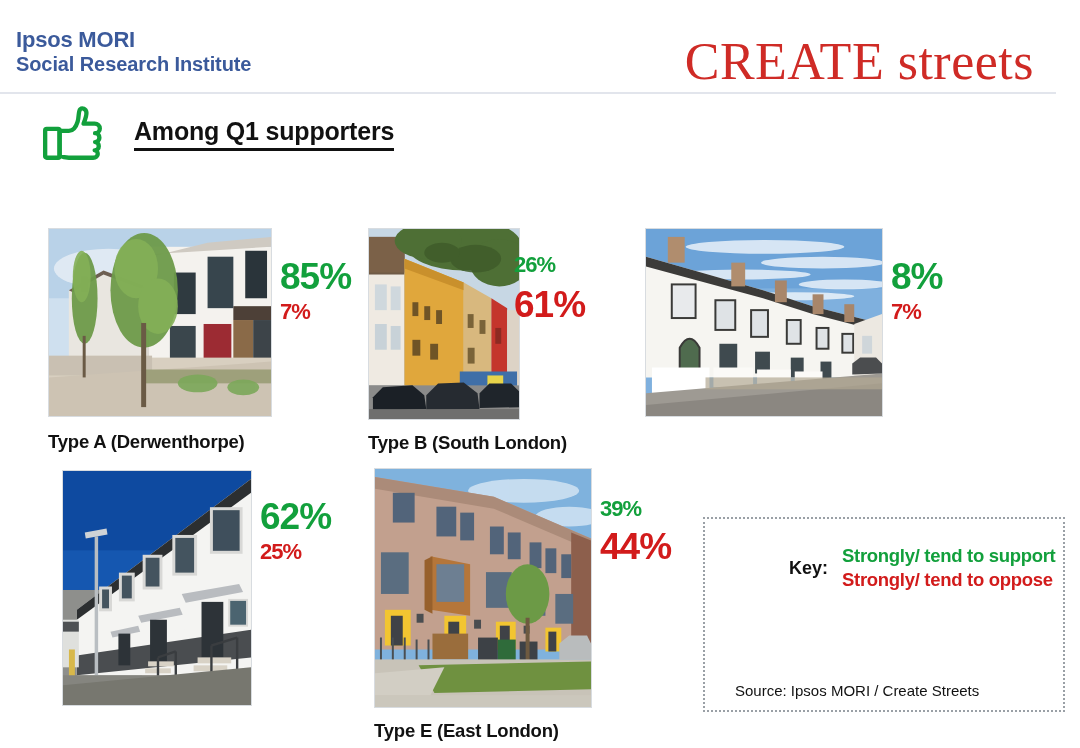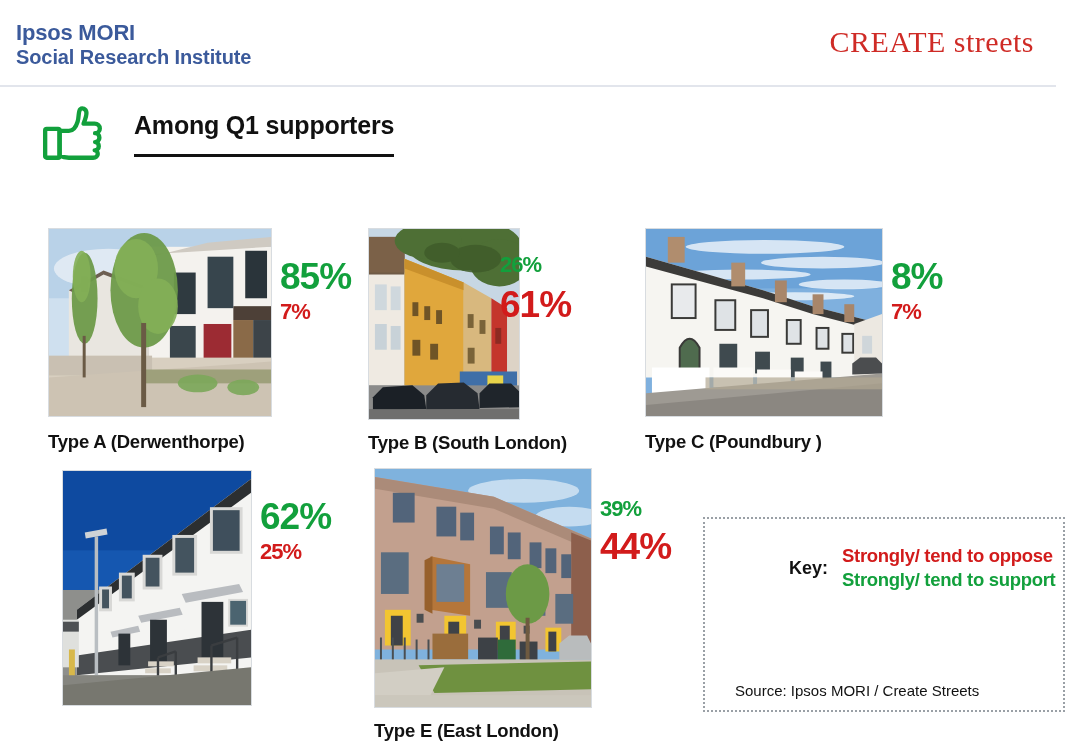--- a/index.html
+++ b/index.html
@@ -11,21 +11,21 @@
     height: 748px;
     background: #ffffff;
     font-family: "Liberation Sans", sans-serif;
     overflow: hidden;
     position: relative;
   }
 
   
   .header {
     position: absolute;
-    left: 0; top: 9px;
+    left: 0; top: 16px;
     width: 1056px;
     height: 78px;
     border-bottom: 2px solid #e2e5ec;
     box-sizing: border-box;
   }
   .brand {
     position: absolute;
     left: 16px; top: 11px;
     color: #3b5a9b;
     line-height: 1.16;
@@ -40,21 +40,21 @@
     font-size: 20px;
     font-weight: bold;
     letter-spacing: -0.1px;
     display: block;
   }
   .create-streets {
     position: absolute;
     right: 22px; top: 16px;
     font-family: "Liberation Serif", serif;
     color: #cf2b26;
-    font-size: 30px;
+    font-size: 52px;
     letter-spacing: 0.5px;
     white-space: nowrap;
   }
 
   
   .title-row {
     position: absolute;
     left: 40px; top: 98px;
     height: 72px;
     display: flex;
@@ -64,21 +64,21 @@
     width: 66px;
     height: 66px;
     display: block;
   }
   .title-text {
     margin-left: 28px;
     font-size: 25px;
     font-weight: bold;
     color: #111111;
     border-bottom: 3px solid #111111;
-    padding-bottom: 14px;
+    padding-bottom: 2px;
     letter-spacing: -0.2px;
     white-space: nowrap;
   }
 
   
   .card { position: absolute; }
   .photo {
     position: relative;
     overflow: hidden;
     background: #cfd6dd;
@@ -281,21 +281,21 @@
 
       <rect x="0" y="158" width="152" height="34" fill="#8b8b8a"></rect>
 
       <path d="M4 170 L14 160 L44 158 L56 168 L58 182 L4 184 Z" fill="#1b2026"></path>
       <path d="M58 168 L70 156 L96 155 L110 166 L112 182 L58 183 Z" fill="#262b31"></path>
       <path d="M112 166 L122 156 L144 156 L152 164 L152 180 L112 181 Z" fill="#1f252b"></path>
       <rect x="0" y="182" width="152" height="10" fill="#6f6f6e"></rect>
     </svg>
   </div>
   <div class="caption" style="margin-top:12px;">Type B (South London)</div>
-  <div class="pcts" style="left:132px; top:4px;">
+  <div class="pcts" style="left:146px; top:4px;">
     <span class="pct pct-support pct-small">26%</span>
     <span class="pct pct-oppose pct-big" style="margin-top:10px;">61%</span>
   </div>
 </div>
 
 <div class="card" style="left:645px; top:228px;">
   <div class="photo" style="width:238px; height:189px;">
     <svg class="sky" viewBox="0 0 238 189" preserveAspectRatio="none">
       <rect x="0" y="0" width="238" height="189" fill="#7fb0de"></rect>
       <rect x="0" y="0" width="238" height="60" fill="#6ca3d8"></rect>
@@ -338,21 +338,20 @@
       <rect x="112" y="142" width="34" height="16" fill="#fbfaf7"></rect>
       <rect x="150" y="144" width="28" height="13" fill="#fbfaf7"></rect>
 
       <path d="M0 166 L238 146 L238 189 L0 189 Z" fill="#9e9a93"></path>
       <path d="M0 178 L238 156 L238 189 L0 189 Z" fill="#8b8781"></path>
       <rect x="60" y="150" width="180" height="12" fill="#b2a893" opacity="0.7"></rect>
 
       <path d="M208 136 L216 130 L232 130 L238 136 L238 146 L208 147 Z" fill="#4b4d4f"></path>
     </svg>
   </div>
-  <div class="caption" style="margin-top:14px;">Type C (Poundbury )</div>
   <div class="pcts" style="left:246px; top:8px;">
     <span class="pct pct-support pct-big">8%</span>
     <span class="pct pct-oppose pct-small" style="margin-top:6px;">7%</span>
   </div>
 </div>
 
 <div class="card" style="left:62px; top:470px;">
   <div class="photo" style="width:190px; height:236px;">
     <svg class="sky" viewBox="0 0 190 236" preserveAspectRatio="none">
       <rect x="0" y="0" width="190" height="236" fill="#1557b0"></rect>
@@ -492,18 +491,18 @@
   <div class="pcts" style="left:226px; top:8px;">
     <span class="pct pct-support pct-small">39%</span>
     <span class="pct pct-oppose pct-big" style="margin-top:8px;">44%</span>
   </div>
 </div>
 
 <div class="key-box">
   <div class="key-head">
     <span class="key-label">Key:</span>
     <span class="key-lines">
+      <span class="key-line key-support">Strongly/ tend to support</span>
       <span class="key-line key-oppose">Strongly/ tend to oppose</span>
-      <span class="key-line key-support">Strongly/ tend to support</span>
     </span>
   </div>
   <div class="source-text">Source: Ipsos MORI / Create Streets</div>
 </div>
 
 </body></html>

